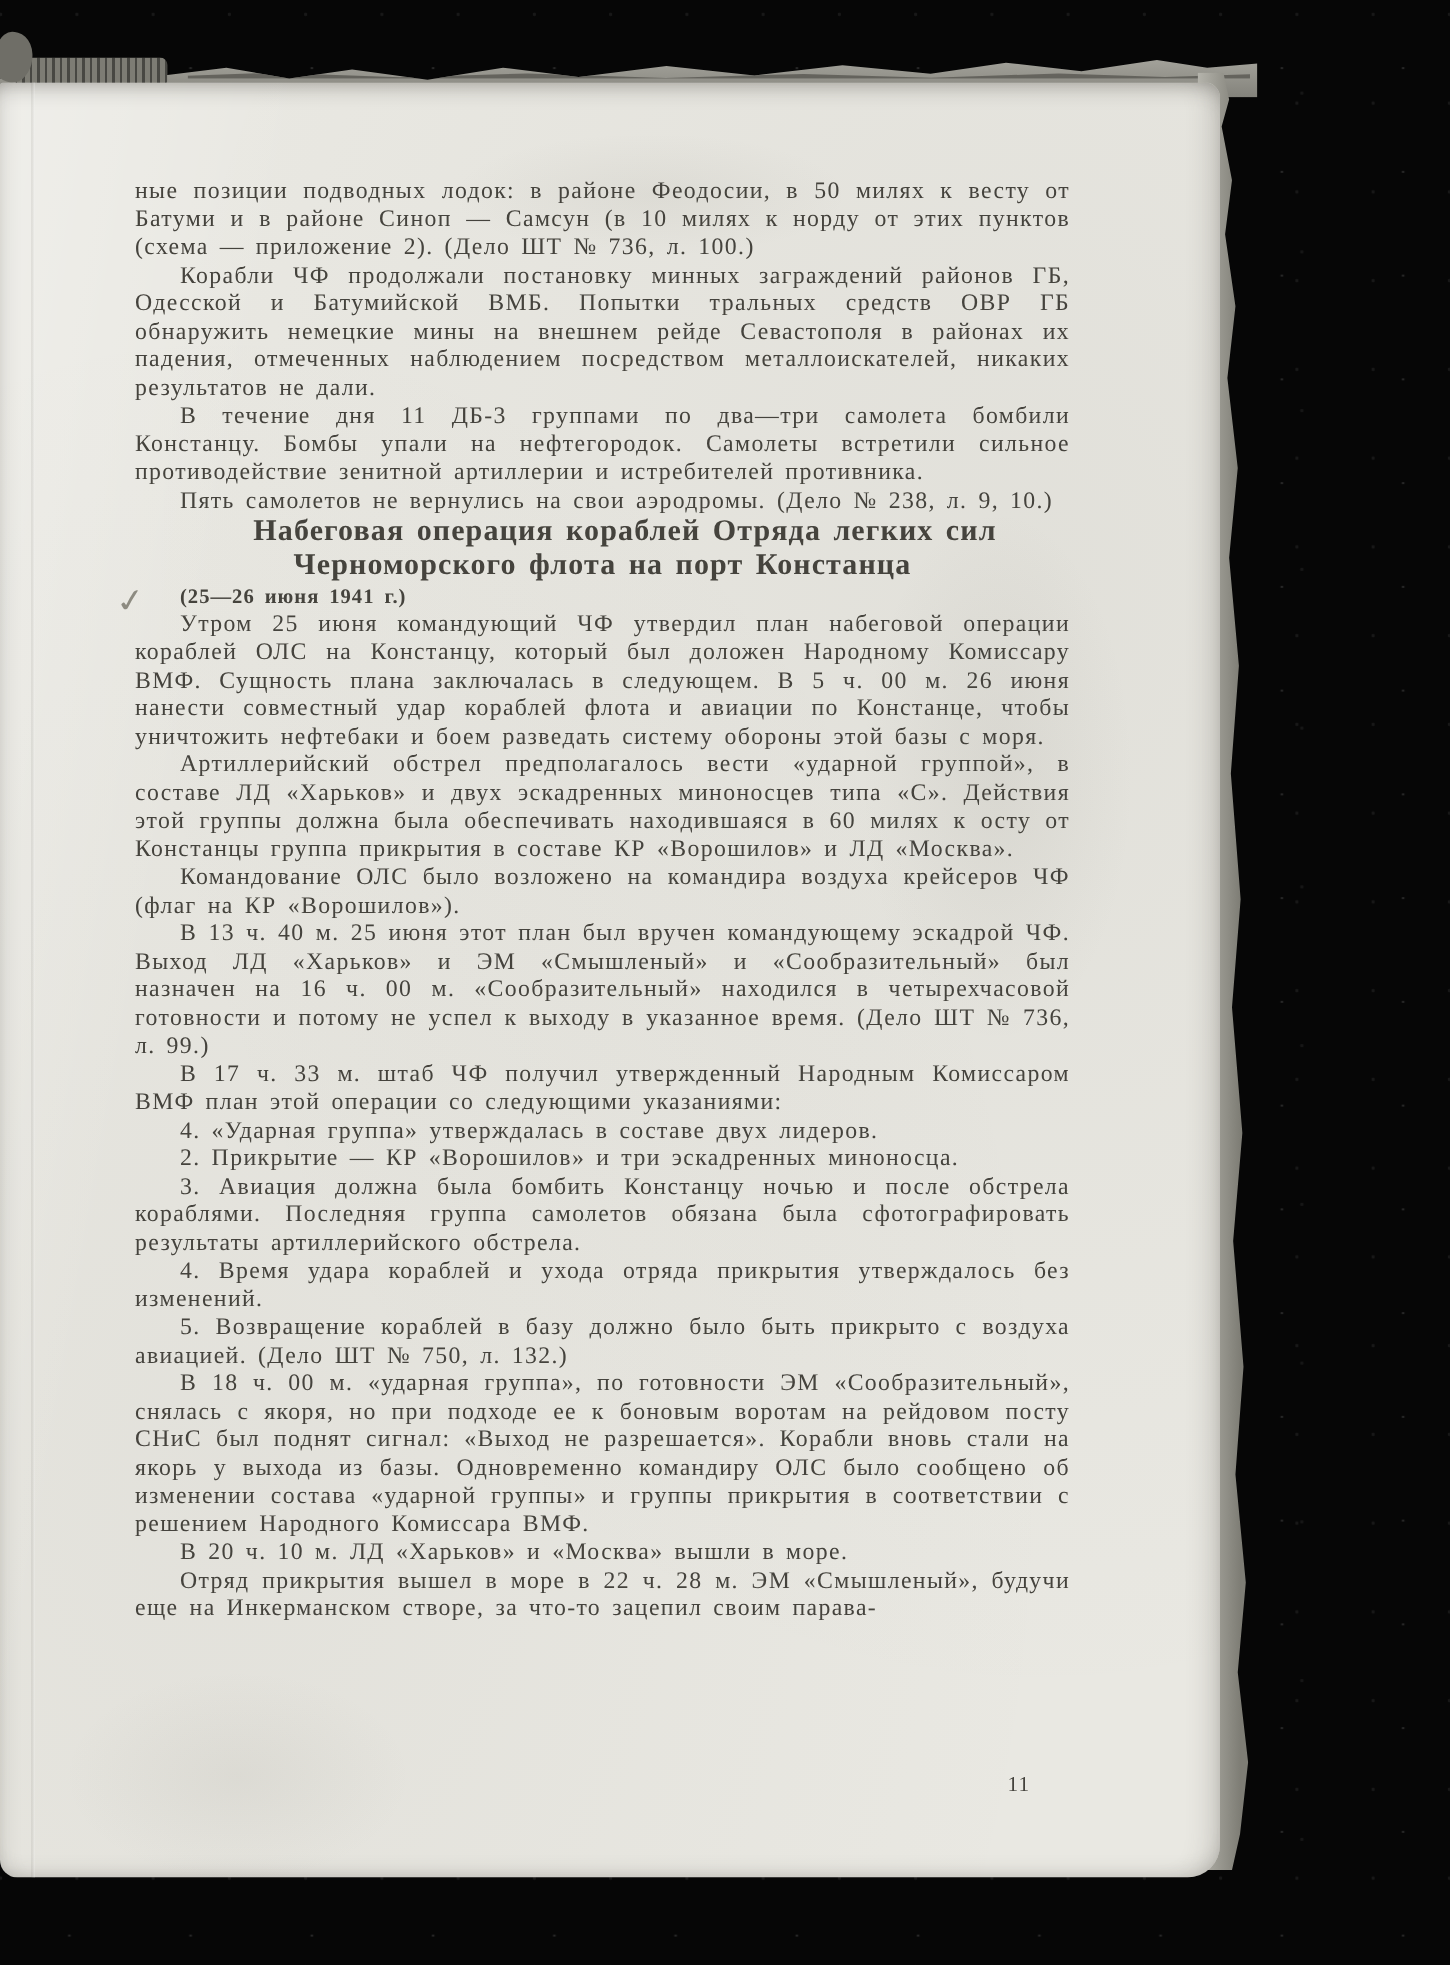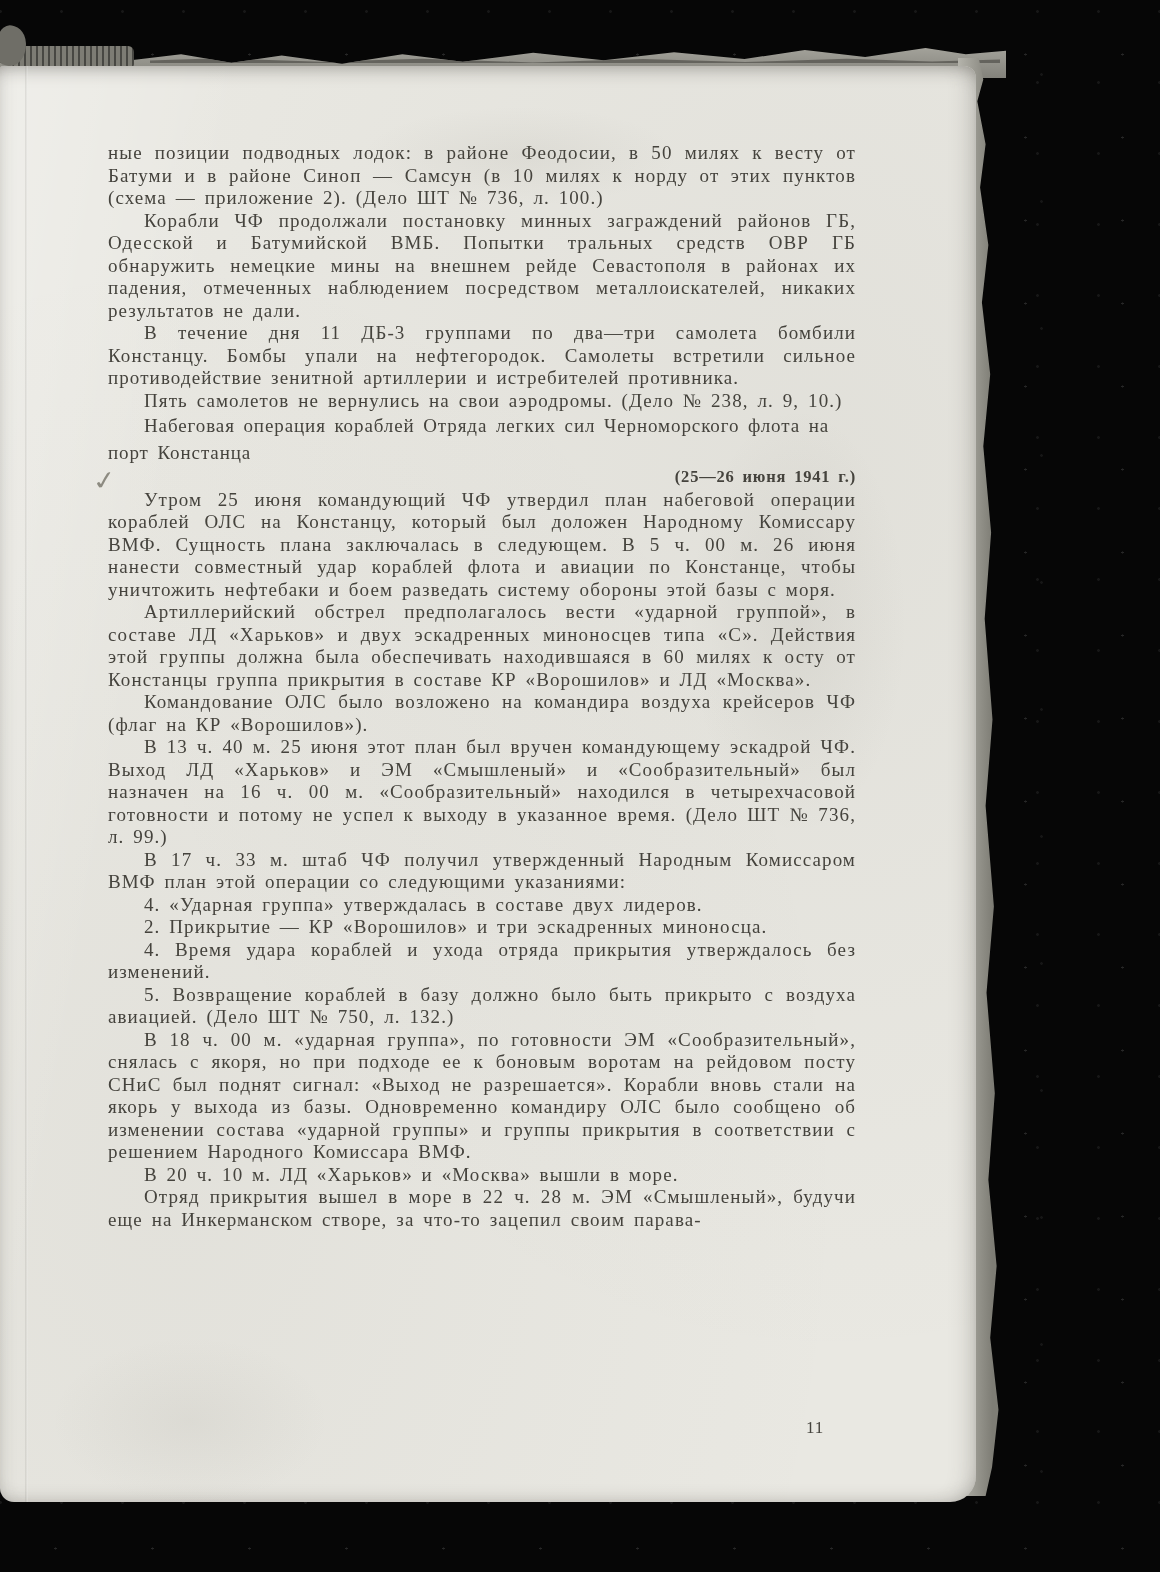--- a/index.html
+++ b/index.html
@@ -74,25 +74,25 @@
   
   .text-block{
     position:absolute;left:108px;top:76px;width:748px;
     color:var(--ink);font-size:19px;line-height:22.5px;
     letter-spacing:1.1px;word-spacing:3px;
     text-align:justify;
   }
   .text-block p{margin:0;text-indent:36px;}
   .text-block p.noindent{text-indent:0;}
   .section-head{
-    margin:23px 12px 0;text-align:left;font-weight:normal;
-    font-size:19px;line-height:27px;letter-spacing:.9px;text-indent:0;
+    margin:23px 12px 0;text-align:center;font-weight:bold;
+    font-size:24px;line-height:27px;letter-spacing:.9px;text-indent:0;
   }
   .date-line{
-    margin:10px 0 27px;text-align:right;font-weight:bold;
+    margin:10px 0 27px;text-align:left;font-weight:bold;
     font-size:16.5px;letter-spacing:.8px;text-indent:0;
   }
   .page-number{
     position:absolute;left:806px;top:1352px;
     color:var(--ink);font-size:17px;letter-spacing:1px;
   }
   .checkmark{
     position:absolute;left:94px;top:400px;
     color:#8d8b81;font-size:25px;transform:rotate(-10deg) scaleX(1.15);
     font-family:"DejaVu Sans",sans-serif;
@@ -125,20 +125,21 @@
       <p class="section-head">Набеговая операция кораблей Отряда легких сил Черноморского флота на порт Констанца</p>
       <p class="date-line">(25—26 июня 1941 г.)</p>
 
       <p>Утром 25 июня командующий ЧФ утвердил план набеговой операции кораблей ОЛС на Констанцу, который был доложен Народному Комиссару ВМФ. Сущность плана заключалась в следующем. В 5 ч. 00 м. 26 июня нанести совместный удар кораблей флота и авиации по Констанце, чтобы уничтожить нефтебаки и боем разведать систему обороны этой базы с моря.</p>
       <p>Артиллерийский обстрел предполагалось вести «ударной группой», в составе ЛД «Харьков» и двух эскадренных миноносцев типа «С». Действия этой группы должна была обеспечивать находившаяся в 60 милях к осту от Констанцы группа прикрытия в составе КР «Ворошилов» и ЛД «Москва».</p>
       <p>Командование ОЛС было возложено на командира воздуха крейсеров ЧФ (флаг на КР «Ворошилов»).</p>
       <p>В 13 ч. 40 м. 25 июня этот план был вручен командующему эскадрой ЧФ. Выход ЛД «Харьков» и ЭМ «Смышленый» и «Сообразительный» был назначен на 16 ч. 00 м. «Сообразительный» находился в четырехчасовой готовности и потому не успел к выходу в указанное время. (Дело ШТ № 736, л. 99.)</p>
       <p>В 17 ч. 33 м. штаб ЧФ получил утвержденный Народным Комиссаром ВМФ план этой операции со следующими указаниями:</p>
       <p>4. «Ударная группа» утверждалась в составе двух лидеров.</p>
       <p>2. Прикрытие — КР «Ворошилов» и три эскадренных миноносца.</p>
+      <p>3. Авиация должна была бомбить Констанцу ночью и после обстрела кораблями. Последняя группа самолетов обязана была сфотографировать результаты артиллерийского обстрела.</p>
       <p>4. Время удара кораблей и ухода отряда прикрытия утверждалось без изменений.</p>
       <p>5. Возвращение кораблей в базу должно было быть прикрыто с воздуха авиацией. (Дело ШТ № 750, л. 132.)</p>
       <p>В 18 ч. 00 м. «ударная группа», по готовности ЭМ «Сообразительный», снялась с якоря, но при подходе ее к боновым воротам на рейдовом посту СНиС был поднят сигнал: «Выход не разрешается». Корабли вновь стали на якорь у выхода из базы. Одновременно командиру ОЛС было сообщено об изменении состава «ударной группы» и группы прикрытия в соответствии с решением Народного Комиссара ВМФ.</p>
       <p>В 20 ч. 10 м. ЛД «Харьков» и «Москва» вышли в море.</p>
       <p>Отряд прикрытия вышел в море в 22 ч. 28 м. ЭМ «Смышленый», будучи еще на Инкерманском створе, за что-то зацепил своим парава-</p>
     </div>
 
     <div class="checkmark">✓</div>
     <div class="page-number">11</div>
   </div>

